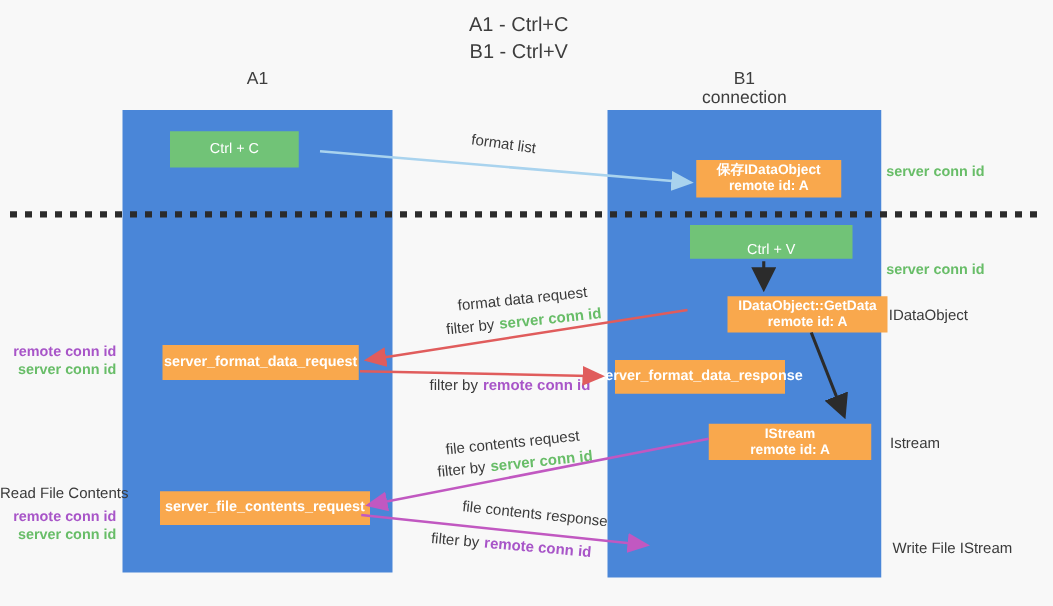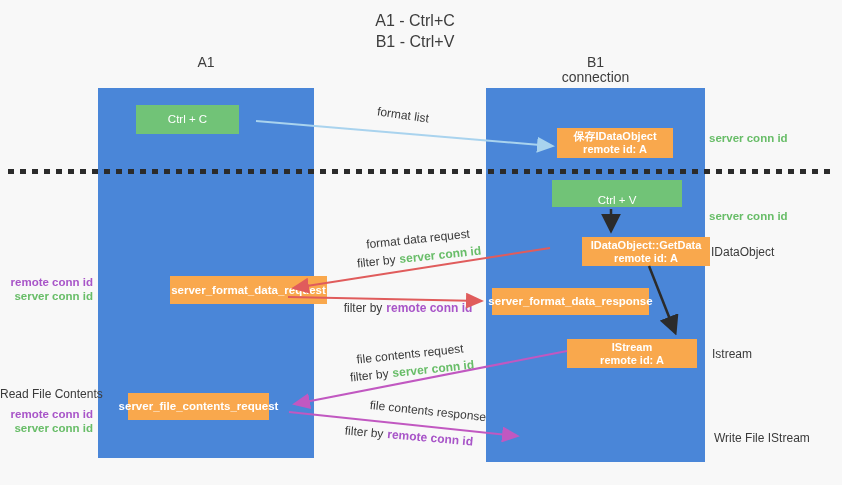--- a/index.html
+++ b/index.html
@@ -95,34 +95,34 @@
 
   <div class="abs node green" style="left:552px;top:180px;width:130px;height:27px;justify-content:flex-end;">
     <div>Ctrl + V</div>
   </div>
 
   <div class="abs node orange" style="left:550px;top:237px;width:128px;height:29px;font-size:11px;margin-left:32px;">
     <div>IDataObject::GetData</div>
     <div>remote id: A</div>
   </div>
 
-  <div class="abs node orange" style="left:130px;top:276px;width:157px;height:28px;margin-left:40px;">
+  <div class="abs node orange" style="left:130px;top:276px;width:157px;height:28px;">
     <div>server_format_data_request</div>
   </div>
 
-  <div class="abs node orange" style="left:492px;top:288px;width:157px;height:27px;">
+  <div class="abs node orange" style="left:492px;top:288px;width:136px;height:27px;">
     <div>server_format_data_response</div>
   </div>
 
   <div class="abs node orange" style="left:567px;top:339px;width:130px;height:29px;font-size:11px;">
     <div>IStream</div>
     <div>remote id: A</div>
   </div>
 
-  <div class="abs node orange" style="left:128px;top:393px;width:141px;height:27px;">
+  <div class="abs node orange" style="left:128px;top:393px;width:168px;height:27px;">
     <div>server_file_contents_request</div>
   </div>
 
 
   <div class="abs edge-label" style="left:353px;top:108px;width:100px;transform:rotate(8deg);">format list</div>
 
   <div class="abs edge-label" style="left:348px;top:232px;width:140px;transform:rotate(-6deg);">format data request</div>
   <div class="abs edge-label" style="left:344px;top:250px;width:150px;transform:rotate(-6deg);">
     <span>filter by</span><span class="filter-green">server conn id</span>
   </div>

